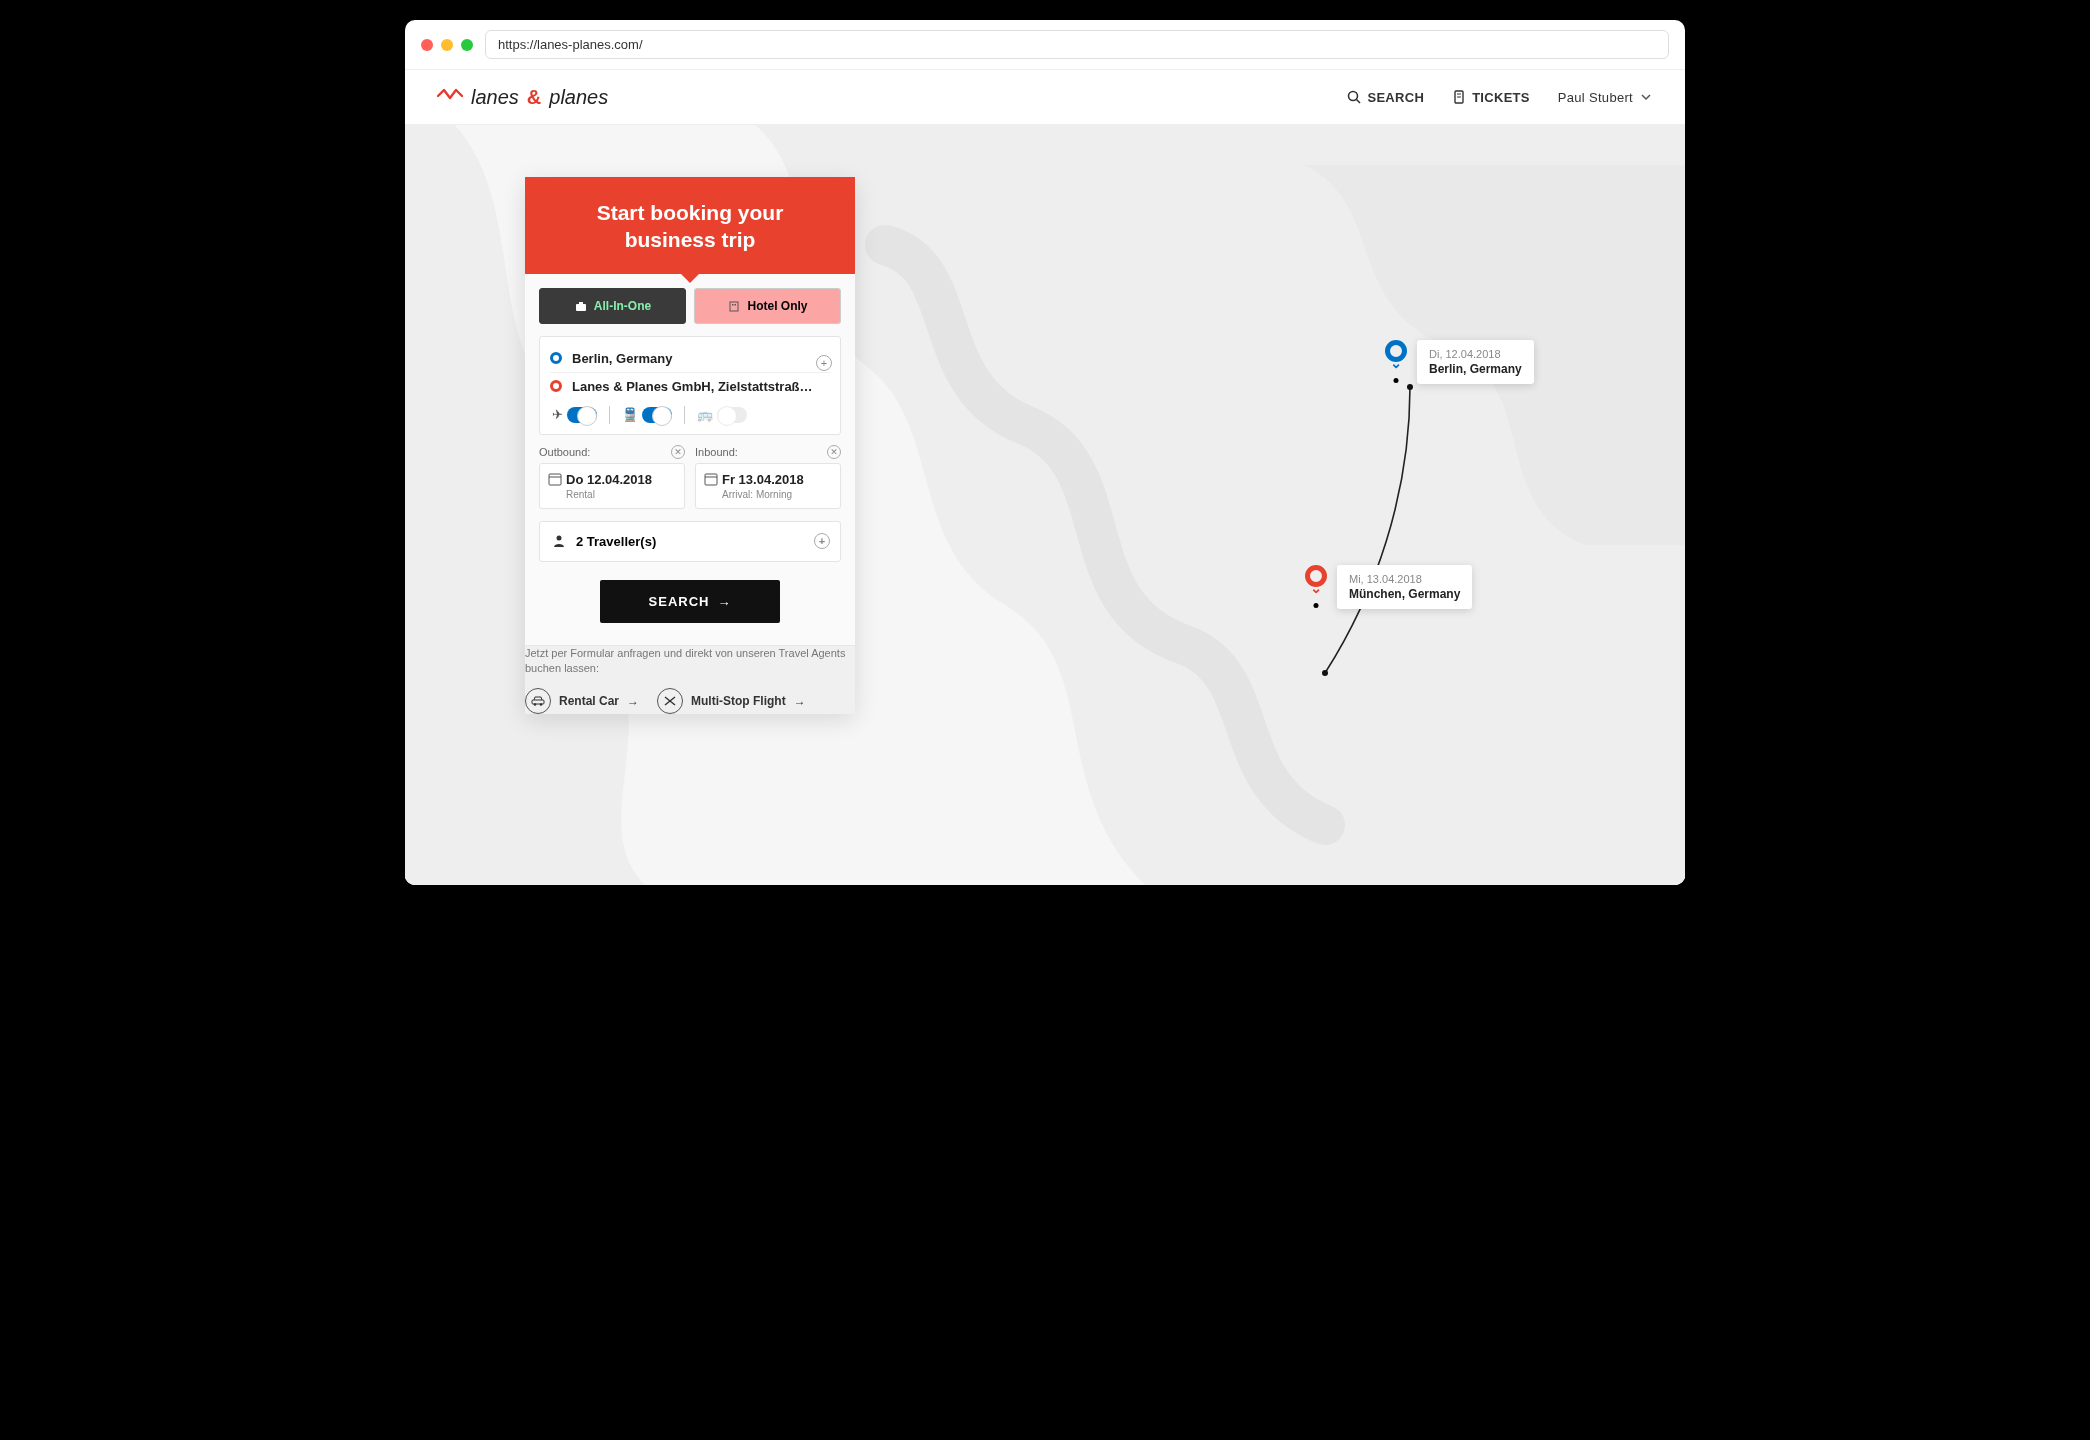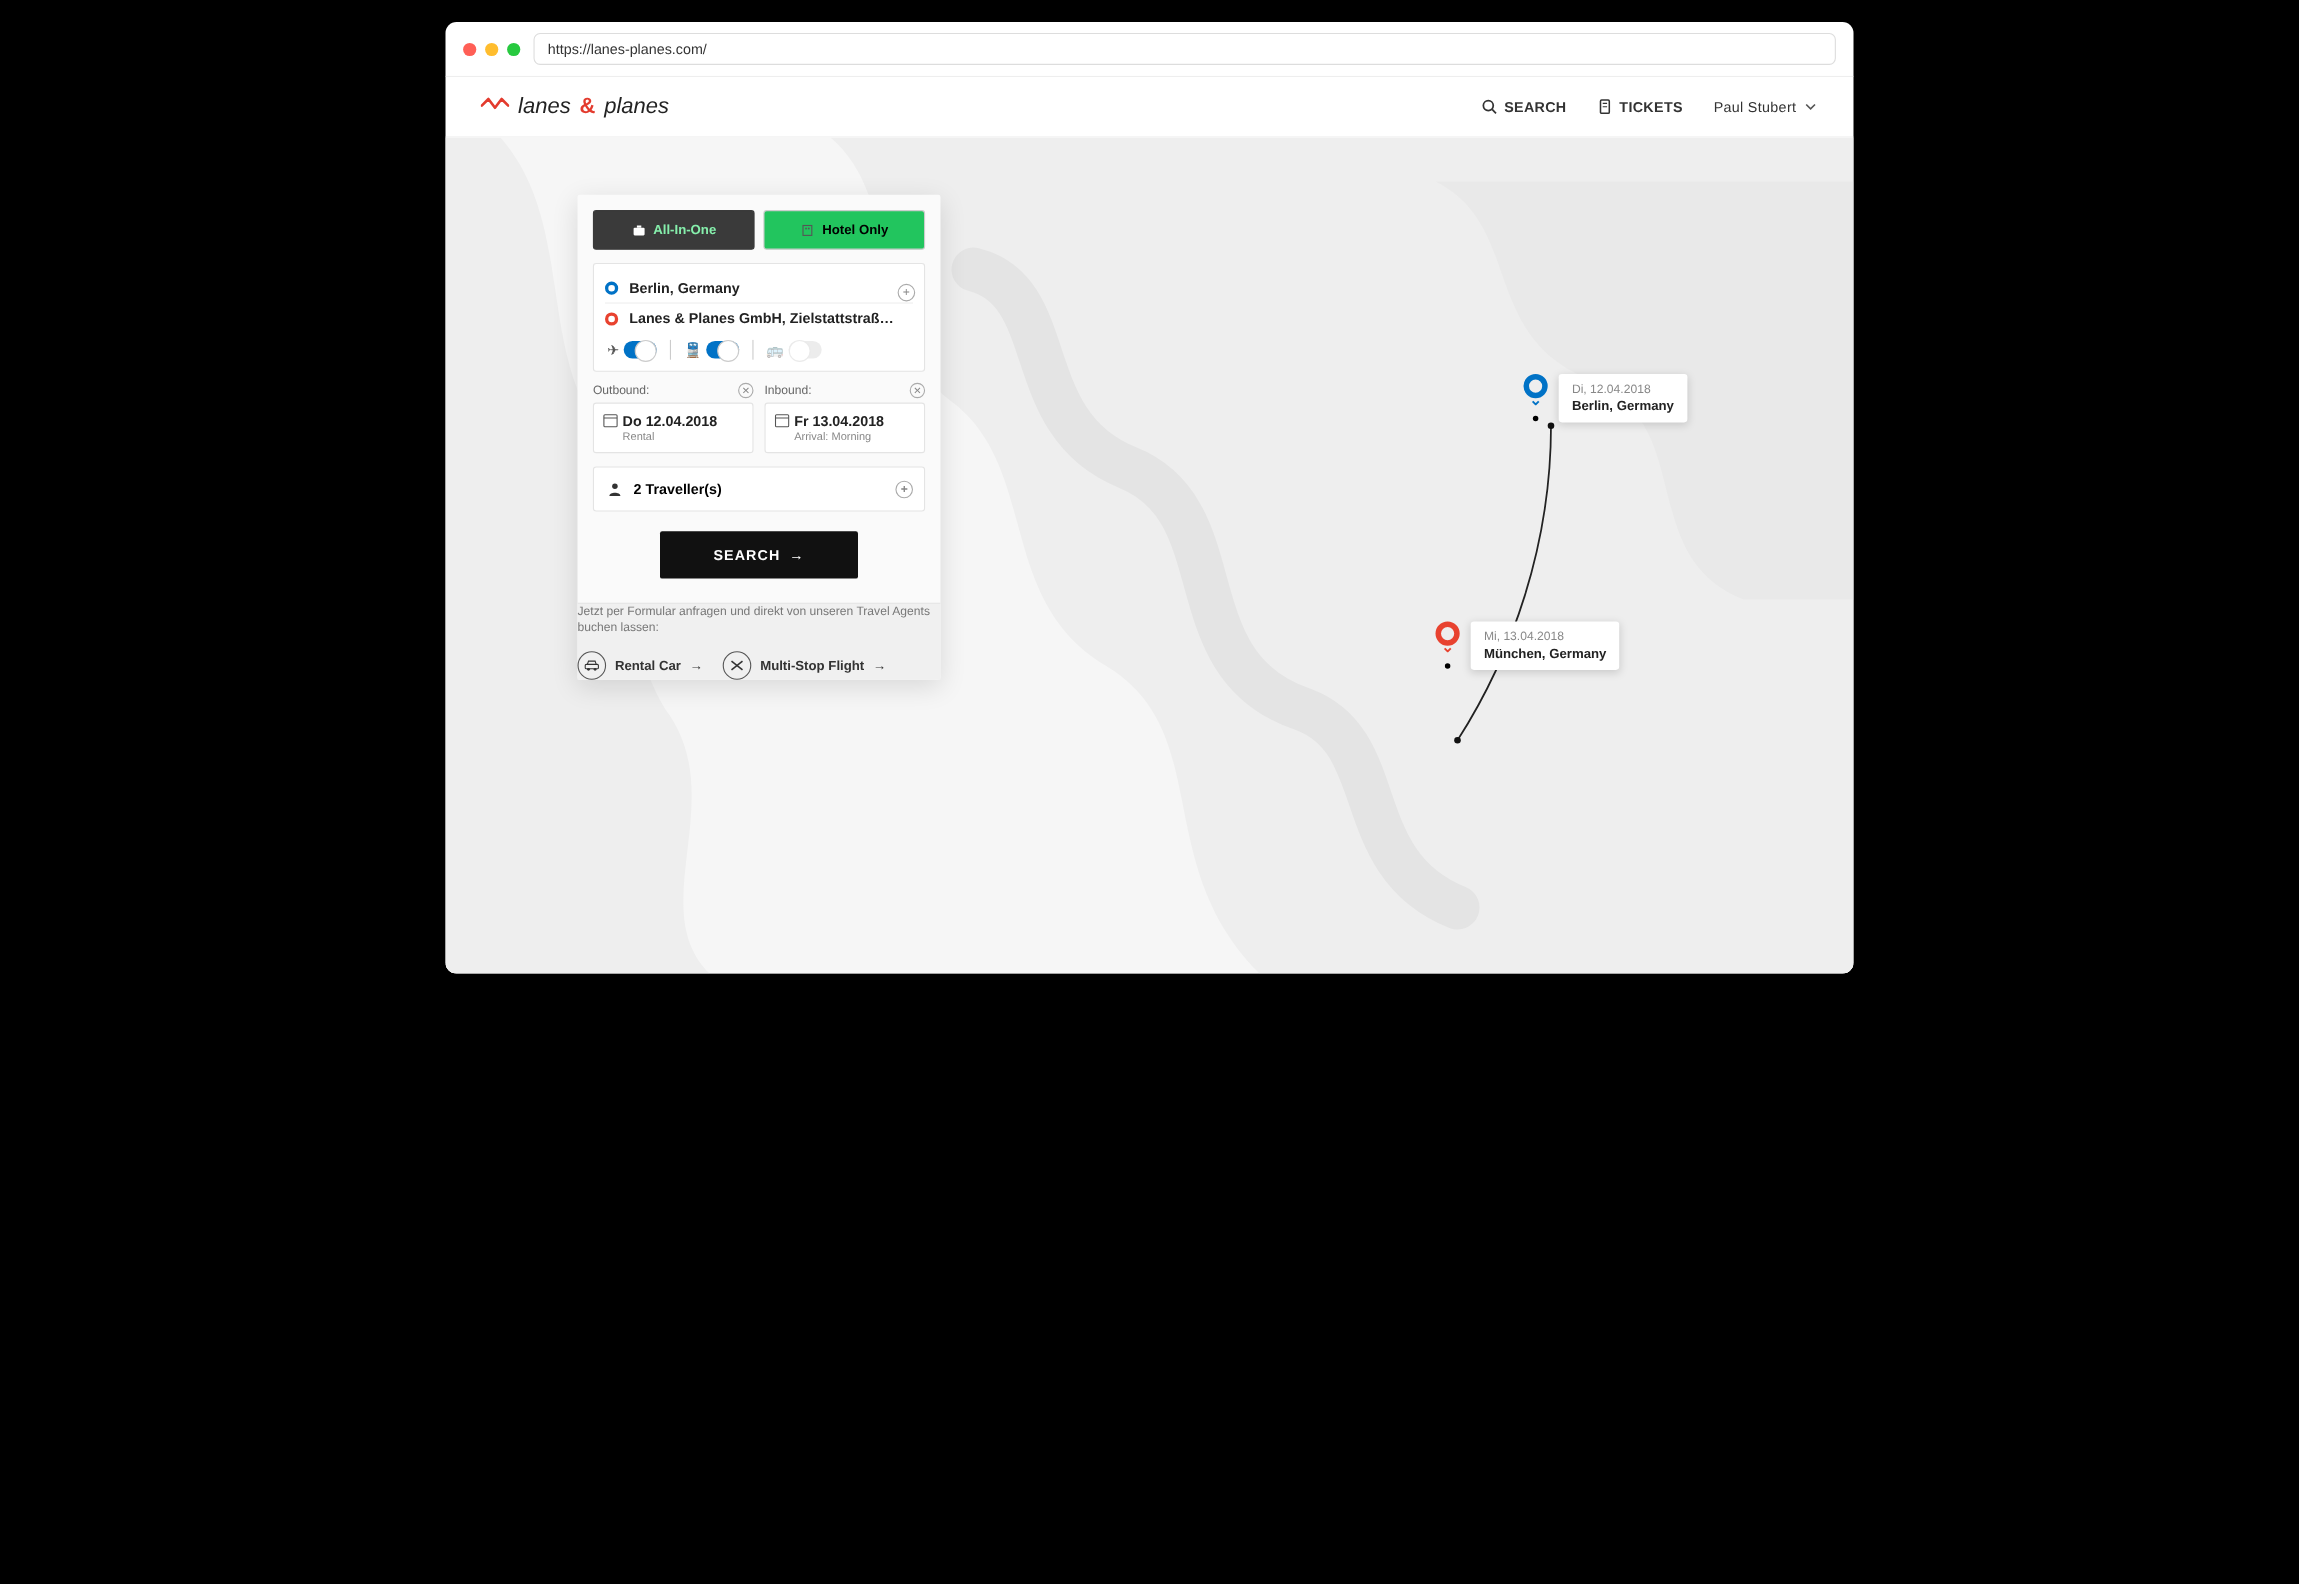--- a/index.html
+++ b/index.html
@@ -17,21 +17,21 @@
 .nav-right { display:flex; align-items:center; gap:28px; font-size:13px; font-weight:600; color:#333; }
 .nav-item { display:flex; align-items:center; gap:6px; cursor:pointer; letter-spacing:.3px; }
 .user-menu { font-weight:400; }
 .content { position:relative; height:760px; background:#f5f5f5; overflow:hidden; }
 .map-bg { position:absolute; inset:0; }
 .booking-card { position:absolute; left:120px; top:52px; width:330px; background:#fafafa; border-radius:2px; box-shadow:0 6px 24px rgba(0,0,0,.12); }
 .card-hero { background:#e8422f; color:#fff; text-align:center; padding:22px 20px 20px; font-size:21px; font-weight:600; line-height:1.3; position:relative; }
 .card-hero::after{content:"";position:absolute;left:50%;bottom:-9px;transform:translateX(-50%);border:9px solid transparent;border-top-color:#e8422f;border-bottom:none}
 .card-body { padding:14px; }
 .tabs { display:flex; gap:8px; margin-bottom:12px; }
-.tab { flex:1; text-align:center; padding:10px 0; font-size:12px; font-weight:600; border:1px solid #ccc; border-radius:3px; background:#22c55e; cursor:pointer; display:flex; align-items:center; justify-content:center; gap:6px;}
+.tab { flex:1; text-align:center; padding:10px 0; font-size:12px; font-weight:600; border:1px solid #ccc; border-radius:3px; background:#fca5a5; cursor:pointer; display:flex; align-items:center; justify-content:center; gap:6px;}
 .tab.active{background:#3a3a3a;color:#86efac;border-color:#3a3a3a}
 .loc-box { background:#fff; border:1px solid #e4e4e4; border-radius:3px; padding:8px 10px; margin-bottom:10px; position:relative;}
 .loc-row { display:flex; align-items:center; gap:10px; padding:6px 0; font-size:13px; font-weight:600; color:#222; }
 .loc-row + .loc-row { border-top:1px solid #eee; }
 .pin-origin{width:12px;height:12px;border:3px solid #0072c6;border-radius:50%}
 .pin-dest{width:12px;height:12px;border:3px solid #e8422f;border-radius:50%;position:relative}
 .plus-btn{position:absolute;right:8px;top:18px;width:16px;height:16px;border:1px solid #aaa;border-radius:50%;display:flex;align-items:center;justify-content:center;font-size:11px;color:#888;cursor:pointer}
 .mode-row { display:flex; align-items:center; gap:8px; padding:6px 2px 2px; }
 .mode { display:flex; align-items:center; gap:4px; font-size:13px; color:#555;}
 .toggle{width:30px;height:16px;background:#0072c6;border-radius:10px;position:relative}
@@ -155,20 +155,24 @@
         <span class="marker-chev">⌄</span>
         <span class="marker-stem"></span>
       </div>
       <div class="marker-card">
         <div class="marker-date">Mi, 13.04.2018</div>
         <div class="marker-city">München, Germany</div>
       </div>
     </div>
 
     <div class="booking-card">
+      <div class="card-hero">
+        <div>Start booking your</div>
+        <div>business trip</div>
+      </div>
       <div class="card-body">
         <div class="tabs">
           <div class="tab active">
             <span class="ico">
               <svg width="12" height="12" viewBox="0 0 12 12">
                   <rect x="1" y="4" width="10" height="7" rx="1" fill="#fff"></rect>
                   <rect x="4" y="2" width="4" height="2" fill="#fff"></rect>
                 </svg>
             </span>
             <span>All-In-One</span>

